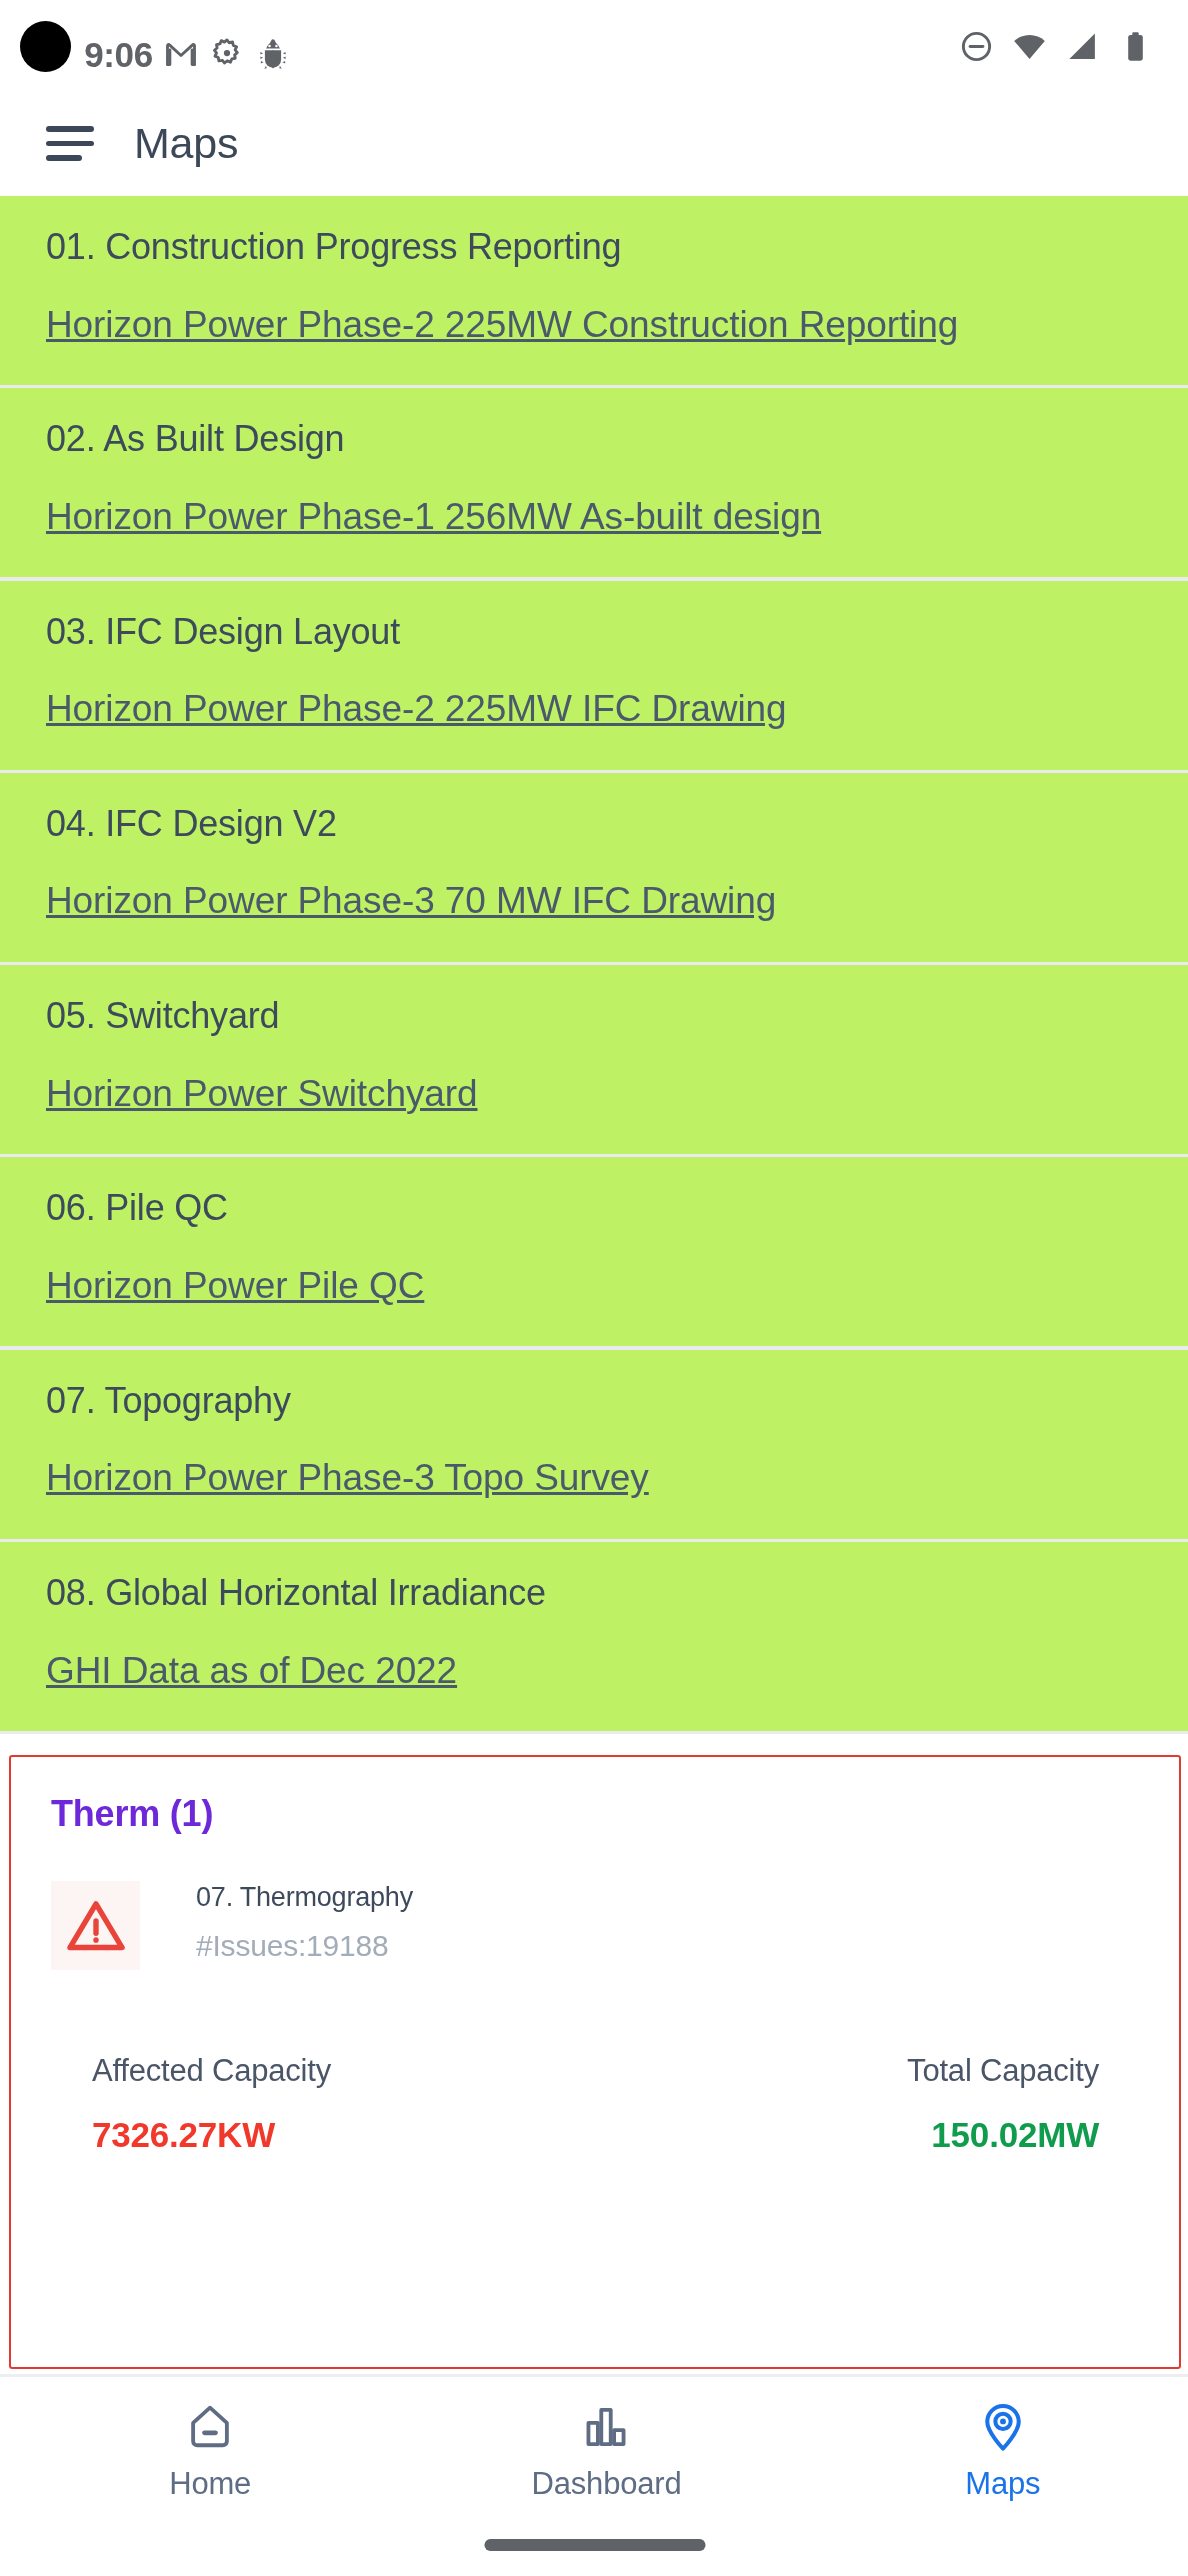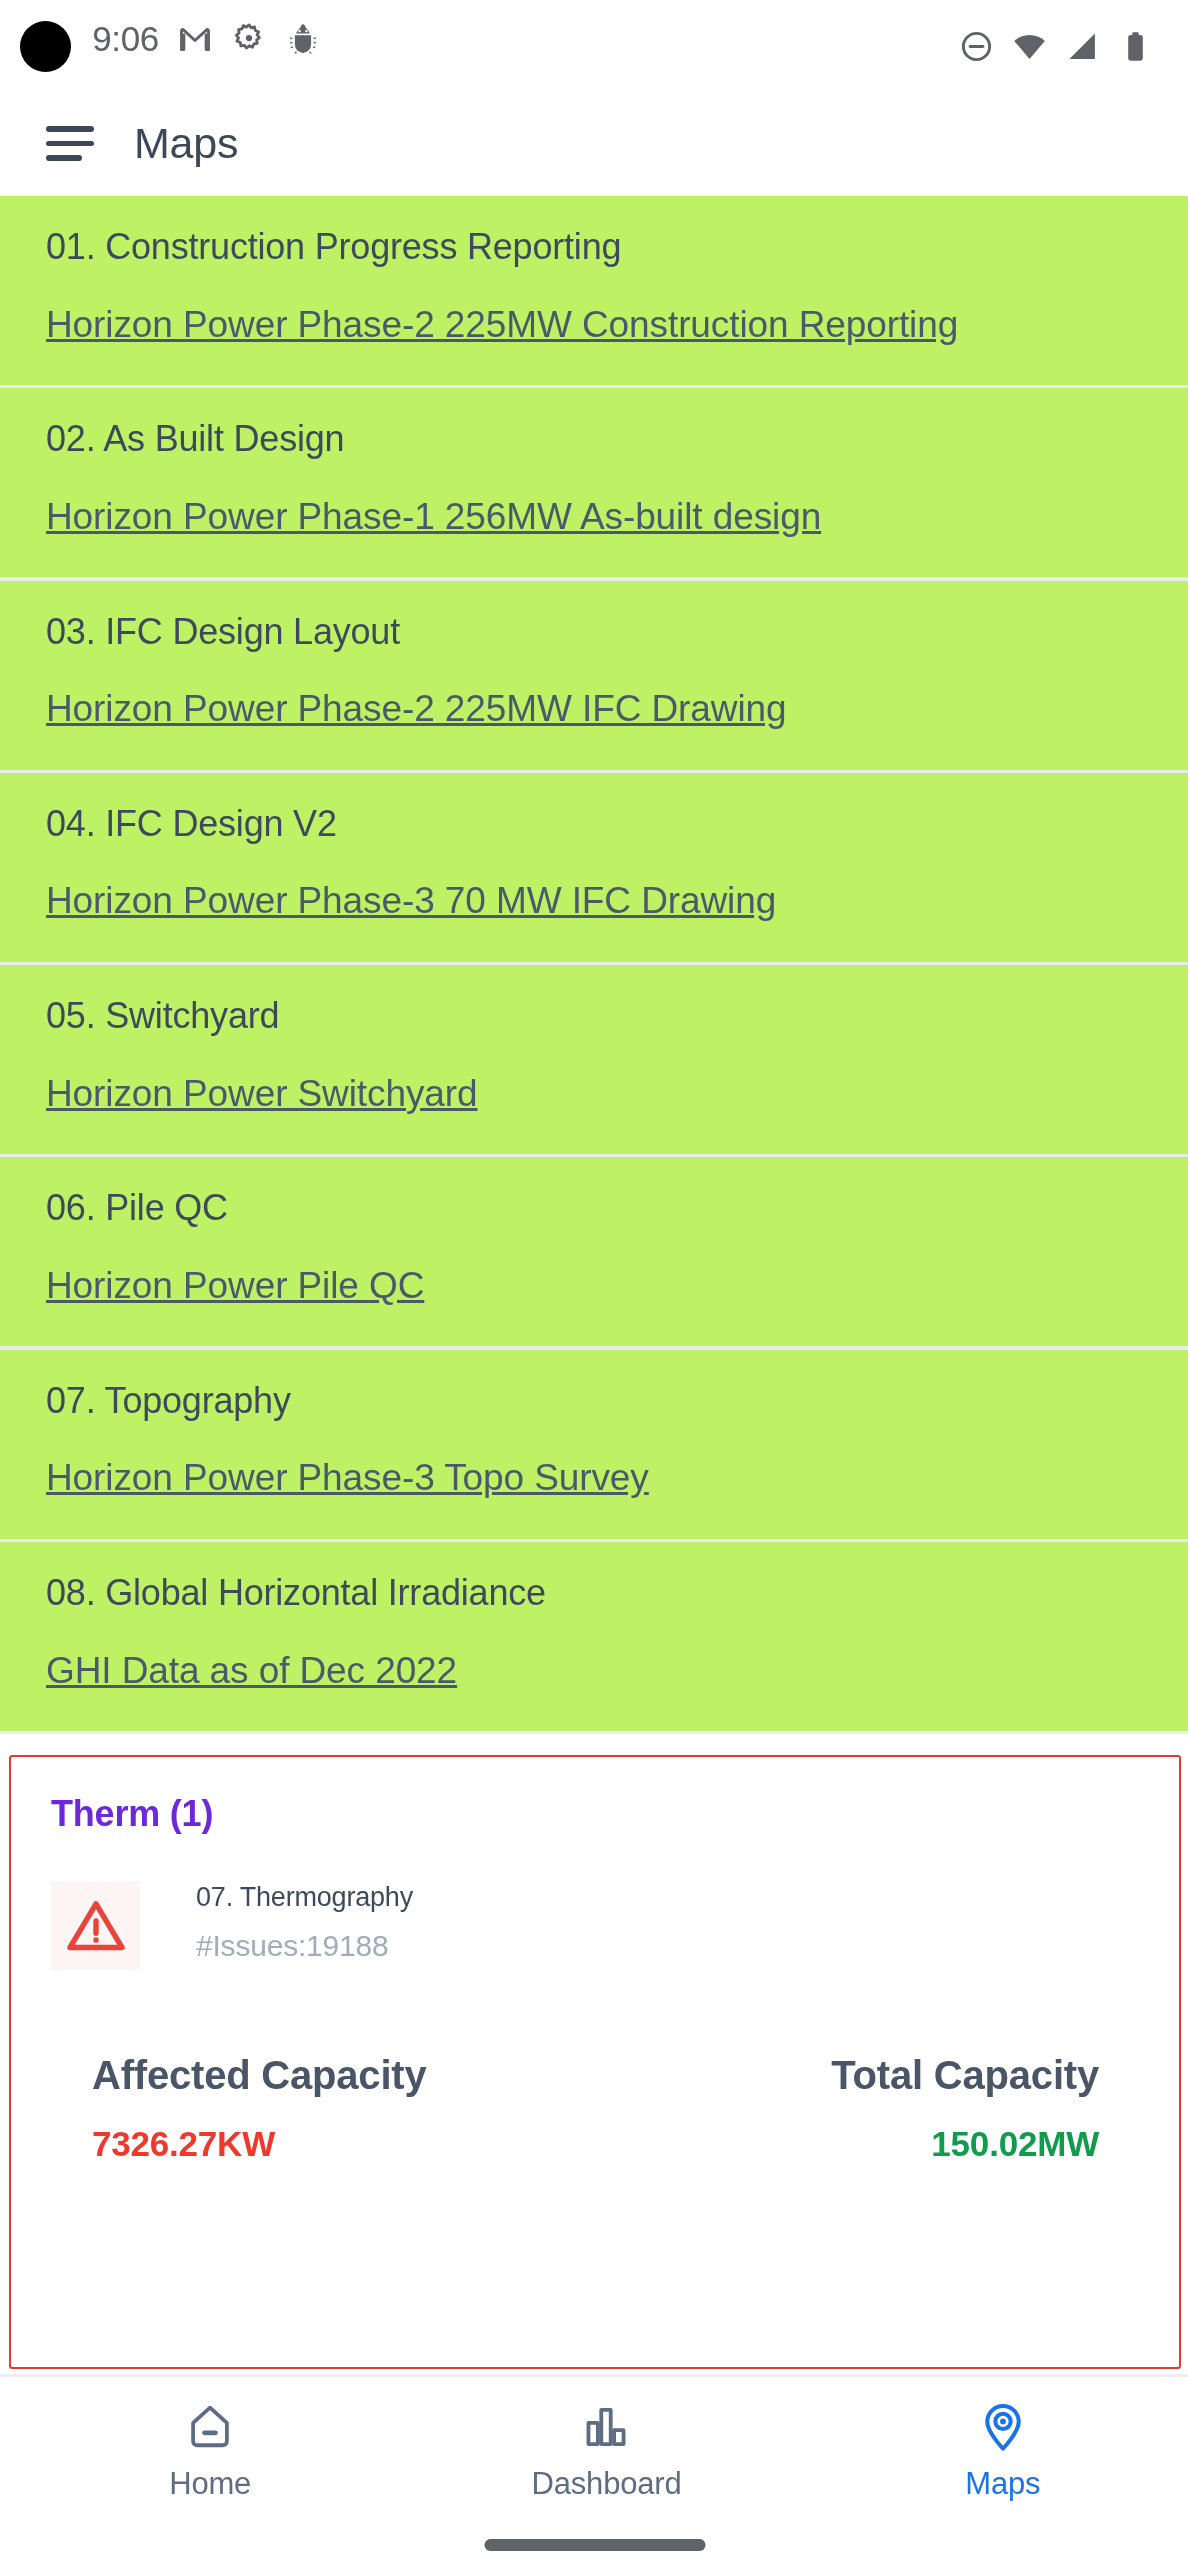--- a/index.html
+++ b/index.html
@@ -10,21 +10,21 @@
     -webkit-font-smoothing:antialiased;
   }
   body { position:relative; overflow:hidden; }
 
   
   .statusbar{
     position:absolute; top:0; left:0; width:1189px; height:92px;
     display:flex; align-items:center; justify-content:space-between;
     padding:0 28px 0 20px; background:#ffffff;
   }
-  .sb-left{ display:flex; align-items:flex-start; gap:18px; }
+  .sb-left{ display:flex; align-items:flex-end; gap:10px;font-weight:bold; }
   .camera-cutout{
     width:51px; height:51px; border-radius:50%; background:#000;
     flex:0 0 auto;
   }
   .sb-time{
     font-size:35px; color:#5f6368; letter-spacing:-0.4px;
     font-family:"Liberation Sans", sans-serif; line-height:1;
     margin-left:3.3px;
   }
   .sb-icon{ display:inline-flex; align-items:center; justify-content:center; }
@@ -89,21 +89,21 @@
   .therm-issues{
     margin-top:18px; font-size:30px; color:#a3acb9; letter-spacing:-0.2px;
   }
   .cap-row{
     display:flex; justify-content:space-between; align-items:flex-start;
     margin-top:83px; padding:0 40px 0 41px;
   }
   .cap-col{ display:flex; flex-direction:column; }
   .cap-col.right{ align-items:flex-end; text-align:right; }
   .cap-label{
-    font-size:40px; color:#4a5568; font-weight:700; letter-spacing:-0.2px;
+    font-size:31px; color:#4a5568; font-weight:400; letter-spacing:-0.2px;
   }
   .cap-value{
     margin-top:26.4px; font-size:35px; font-weight:700; letter-spacing:-0.2px;
   }
 
   
   .nav-divider{
     position:absolute; top:2374px; left:0; width:1189px; height:3.3px;
     background:#eceef1;
   }

